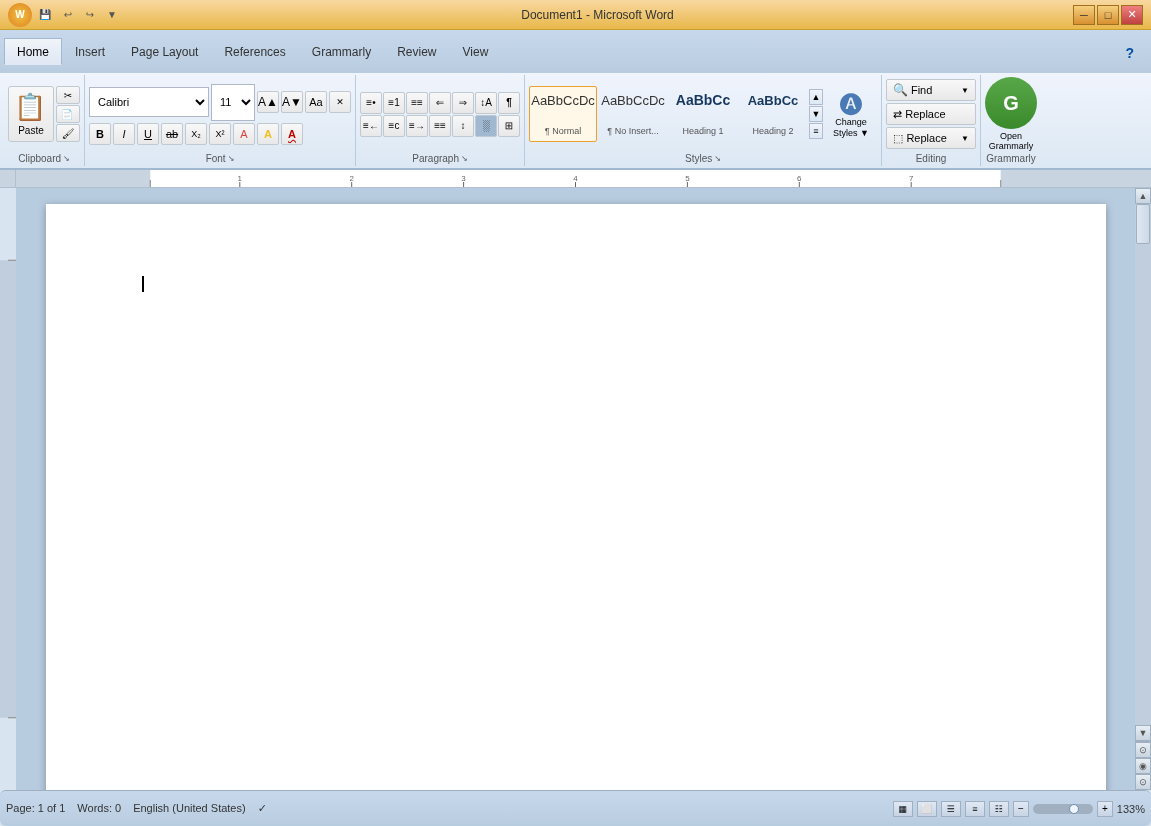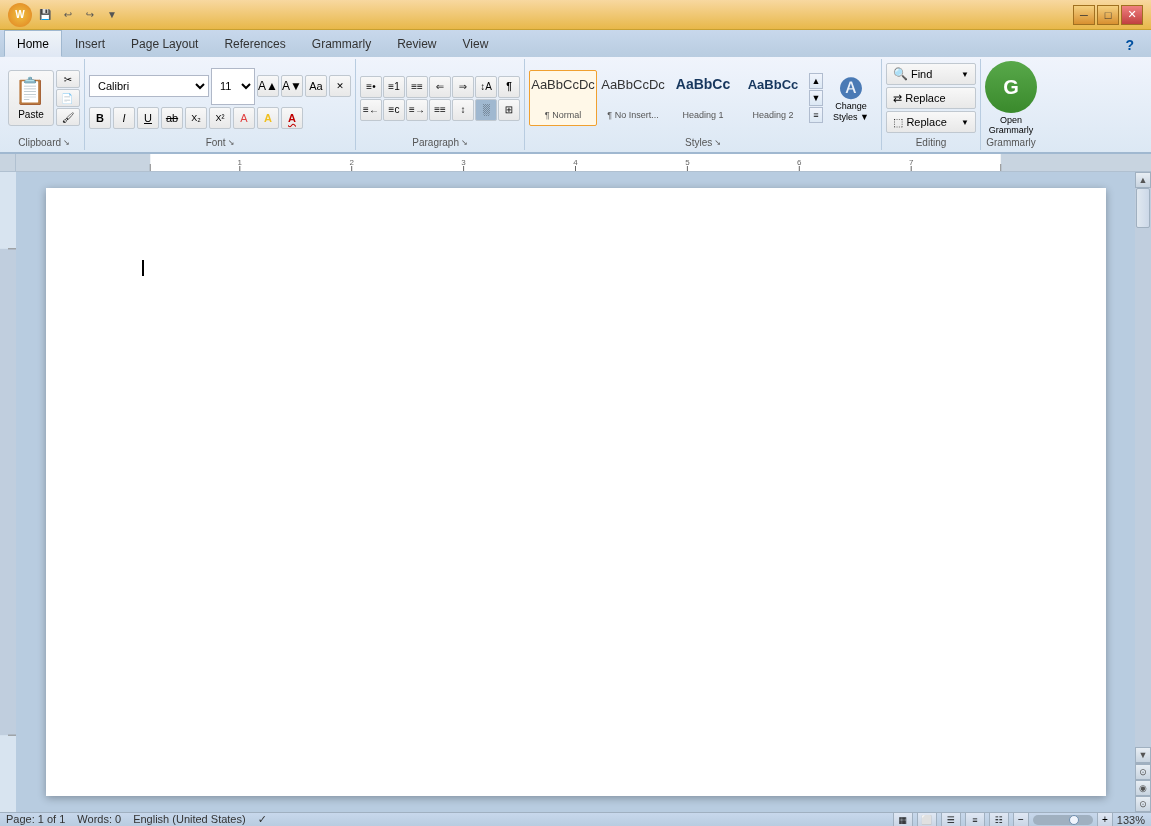--- a/index.html
+++ b/index.html
@@ -35,21 +35,21 @@
     .quick-access { display: flex; align-items: center; gap: 2px; }
     .qa-btn { width: 20px; height: 18px; background: none; border: none; cursor: pointer; display: flex; align-items: center; justify-content: center; font-size: 10px; color: #555; }
 
     
     .ribbon {
       background: linear-gradient(to bottom, #e8f0f8, #d0dff0);
       border-bottom: 2px solid #a0b8d0;
     }
     .ribbon-tabs {
       display: flex;
-      padding: 0 4px;
+      padding: 8px 4px;
       background: linear-gradient(to bottom, #c8d8ec, #b8cce0);
     }
     .ribbon-tab {
       padding: 4px 12px;
       font-size: 12px;
       cursor: pointer;
       color: #333;
       border: 1px solid transparent;
       border-bottom: none;
       margin-top: 2px;
@@ -103,21 +103,21 @@
       border-radius: 2px;
       cursor: pointer;
       display: flex; align-items: center; justify-content: center;
       font-size: 10px;
     }
 
     
     .font-group-rows { display: flex; flex-direction: column; gap: 2px; }
     .font-row1, .font-row2 { display: flex; align-items: center; gap: 2px; }
     .font-name-select {
-      width: 120px; height: 22px; font-size: 11px;
+      width: 120px; height: 30px; font-size: 11px;
       border: 1px solid #b0b8c8;
       background: white;
       padding: 0 4px;
     }
     .font-size-select {
       width: 44px; height: 37px; font-size: 11px;
       border: 1px solid #b0b8c8;
       background: white;
       padding: 0 4px;
     }
@@ -264,29 +264,30 @@
       position: absolute;
       top: 0; left: 1px;
       width: 14px; height: 40px;
       background: linear-gradient(to right, #e0e8f0, #ccd8e8);
       border: 1px solid #a0b0c0;
       border-radius: 2px;
     }
 
     
     .status-bar {
-      height: 14px;
+      height: 36px;
       background: linear-gradient(to bottom, #c8d8ec, #b8cce0);
       border-top: 1px solid #a0b0c0;
       display: flex;
       align-items: center;
       justify-content: space-between;
       padding: 0 6px;
       font-size: 11px;
       color: #333;
+      border-radius: 6px;
     }
     .status-left { display: flex; gap: 12px; }
     .status-right { display: flex; align-items: center; gap: 4px; }
     .view-btn {
       width: 20px; height: 16px;
       background: linear-gradient(to bottom, #e0e8f4, #c8d4e4);
       border: 1px solid #a0b0c0;
       cursor: pointer;
       display: flex; align-items: center; justify-content: center;
       font-size: 9px;
@@ -330,20 +331,21 @@
   <div class="title-bar">
     <div class="title-bar-left">
       <div class="office-logo">W</div>
       <div class="quick-access">
         <button class="qa-btn">💾</button>
         <button class="qa-btn">↩</button>
         <button class="qa-btn">↪</button>
         <button class="qa-btn">▼</button>
       </div>
     </div>
+    <div class="title-bar-title">Document1 - Microsoft Word</div>
     <div class="title-bar-controls">
       <button class="title-btn">─</button>
       <button class="title-btn">□</button>
       <button class="title-btn close">✕</button>
     </div>
   </div>
 
   <div class="ribbon">
 
     <div class="ribbon-tabs">

